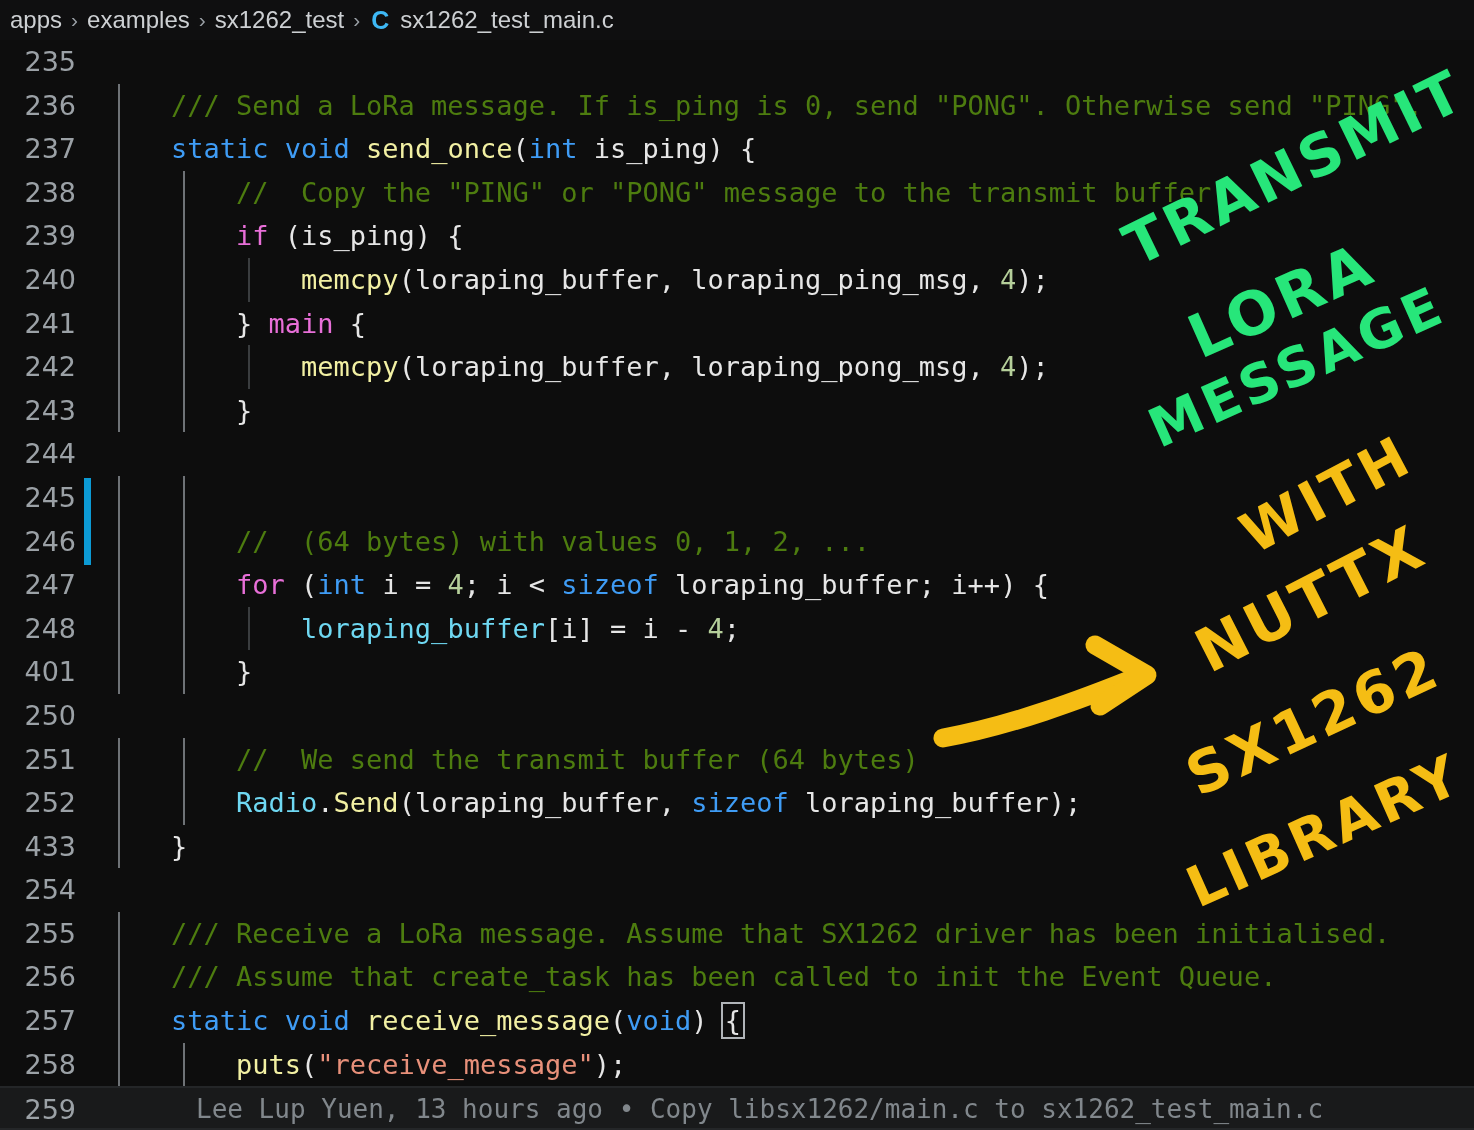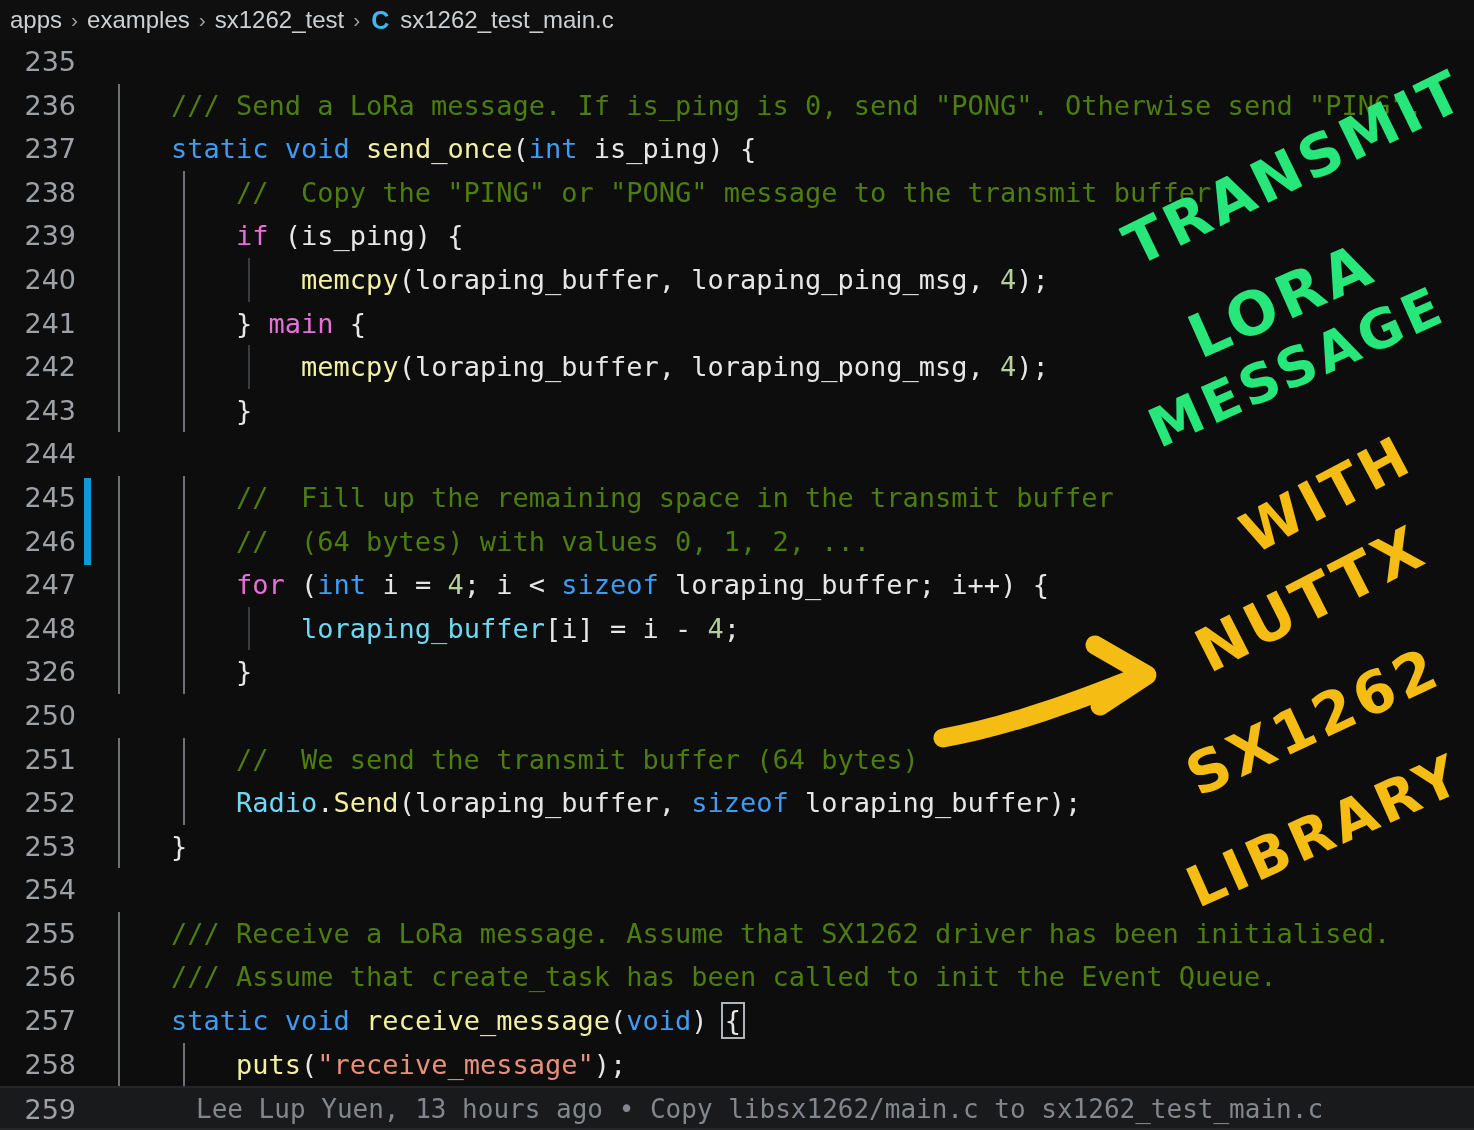--- a/index.html
+++ b/index.html
@@ -171,29 +171,29 @@
         <div class="row" style="top: 0px;"><span class="lnum">235</span><span class="code"></span></div>
         <div class="row" style="top: 0px;"><span class="lnum">236</span><span class="code"><span class="cmt">    /// Send a LoRa message. If is_ping is 0, send "PONG". Otherwise send "PING".</span></span></div>
         <div class="row" style="top: 0px;"><span class="lnum">237</span><span class="code"><span class="pl">    </span><span class="kw">static void </span><span class="fn">send_once</span><span class="pl">(</span><span class="kw">int</span><span class="pl"> is_ping) {</span></span></div>
         <div class="row" style="top: 0px;"><span class="lnum">238</span><span class="code"><span class="cmt">        //  Copy the "PING" or "PONG" message to the transmit buffer</span></span></div>
         <div class="row" style="top: 0px;"><span class="lnum">239</span><span class="code"><span class="pl">        </span><span class="ctl">if</span><span class="pl"> (is_ping) {</span></span></div>
         <div class="row" style="top: 0px;"><span class="lnum">240</span><span class="code"><span class="pl">            </span><span class="fn">memcpy</span><span class="pl">(loraping_buffer, loraping_ping_msg, </span><span class="num">4</span><span class="pl">);</span></span></div>
         <div class="row" style="top: 0px;"><span class="lnum">241</span><span class="code"><span class="pl">        } </span><span class="ctl">main</span><span class="pl"> {</span></span></div>
         <div class="row" style="top: 0px;"><span class="lnum">242</span><span class="code"><span class="pl">            </span><span class="fn">memcpy</span><span class="pl">(loraping_buffer, loraping_pong_msg, </span><span class="num">4</span><span class="pl">);</span></span></div>
         <div class="row" style="top: 0px;"><span class="lnum">243</span><span class="code"><span class="pl">        }</span></span></div>
         <div class="row" style="top: 0px;"><span class="lnum">244</span><span class="code"></span></div>
-        <div class="row" style="top: 0px;"><span class="lnum">245</span><span class="code"><span class="cmt">        //  Fill up the remaining space in the transmit buffer</span></span></div>
+        <div class="row" style="top: 0px;"><span class="lnum">245</span></div>
         <div class="row" style="top: 0px;"><span class="lnum">246</span><span class="code"><span class="cmt">        //  (64 bytes) with values 0, 1, 2, ...</span></span></div>
         <div class="row" style="top: 0px;"><span class="lnum">247</span><span class="code"><span class="pl">        </span><span class="ctl">for</span><span class="pl"> (</span><span class="kw">int</span><span class="pl"> i = </span><span class="num">4</span><span class="pl">; i &lt; </span><span class="kw">sizeof</span><span class="pl"> loraping_buffer; i++) {</span></span></div>
         <div class="row" style="top: 0px;"><span class="lnum">248</span><span class="code"><span class="pl">            </span><span class="var">loraping_buffer</span><span class="pl">[i] = i - </span><span class="num">4</span><span class="pl">;</span></span></div>
-        <div class="row" style="top: 0px;"><span class="lnum">326</span><span class="code"><span class="pl">        }</span></span></div>
+        <div class="row" style="top: 0px;"><span class="lnum">401</span><span class="code"><span class="pl">        }</span></span></div>
         <div class="row" style="top: 0px;"><span class="lnum">250</span><span class="code"></span></div>
         <div class="row" style="top: 0px;"><span class="lnum">251</span><span class="code"><span class="cmt">        //  We send the transmit buffer (64 bytes)</span></span></div>
         <div class="row" style="top: 0px;"><span class="lnum">252</span><span class="code"><span class="pl">        </span><span class="var">Radio</span><span class="pl">.</span><span class="fn">Send</span><span class="pl">(loraping_buffer, </span><span class="kw">sizeof</span><span class="pl"> loraping_buffer);</span></span></div>
-        <div class="row" style="top: 0px;"><span class="lnum">253</span><span class="code"><span class="pl">    }</span></span></div>
+        <div class="row" style="top: 0px;"><span class="lnum">433</span><span class="code"><span class="pl">    }</span></span></div>
         <div class="row" style="top: 0px;"><span class="lnum">254</span><span class="code"></span></div>
         <div class="row" style="top: 0px;"><span class="lnum">255</span><span class="code"><span class="cmt">    /// Receive a LoRa message. Assume that SX1262 driver has been initialised.</span></span></div>
         <div class="row" style="top: 0px;"><span class="lnum">256</span><span class="code"><span class="cmt">    /// Assume that create_task has been called to init the Event Queue.</span></span></div>
         <div class="row" style="top: 0px;"><span class="lnum">257</span><span class="code"><span class="pl">    </span><span class="kw">static void </span><span class="fn">receive_message</span><span class="pl">(</span><span class="kw">void</span><span class="pl">) </span><span class="pl bracket-box">{</span></span></div>
         <div class="row" style="top: 0px;"><span class="lnum">258</span><span class="code"><span class="pl">        </span><span class="fn">puts</span><span class="pl">(</span><span class="str">"receive_message"</span><span class="pl">);</span></span></div>
         <div class="row blamerow" style="top: 0px;"><span class="lnum">259</span><span class="blame">Lee Lup Yuen, 13 hours ago • Copy libsx1262/main.c to sx1262_test_main.c</span></div>
       </div>
     <div id="guides">
         <div class="guide active" style="left: 118px; top: 43.6px; height: 43.6px;"></div>
         <div class="guide active" style="left: 118px; top: 87.2px; height: 43.6px;"></div>

